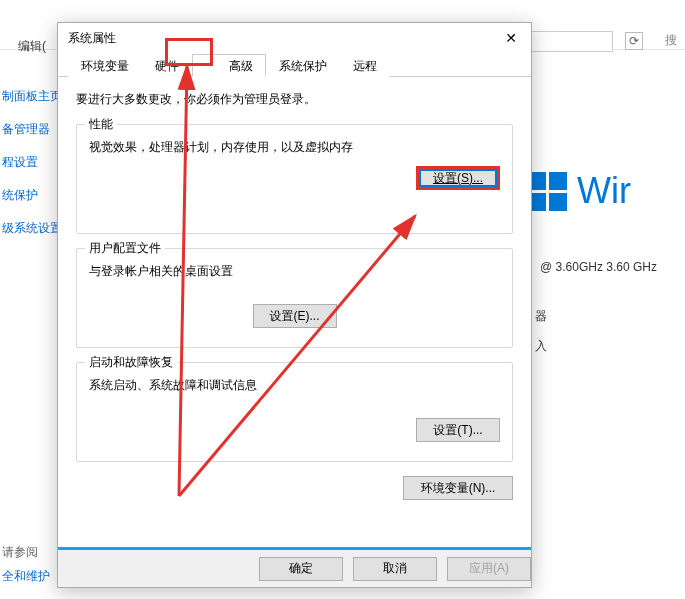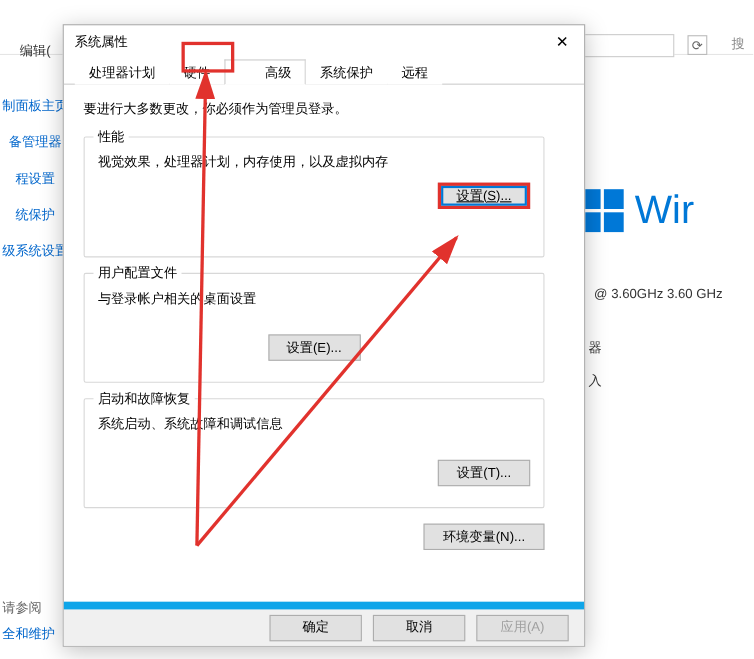--- a/index.html
+++ b/index.html
@@ -24,21 +24,21 @@
     }
     .bg-refresh {
       position: absolute; right: 42px; top: 32px;
       width: 18px; height: 18px; border: 1px solid #bbb;
       display: flex; align-items: center; justify-content: center; color: #666;
     }
     .bg-search {
       position: absolute; right: 8px; top: 32px; font-size: 12px; color: #888;
     }
     .bg-left-links {
-      position: absolute; left: 0; top: 80px; font-size: 12px; text-align: center;
+      position: absolute; left: 0; top: 80px; font-size: 12px;
     }
     .bg-left-links div { padding: 8px 2px; color: #0066cc; cursor: pointer; }
     .bg-winlogo {
       position: absolute; right: 54px; top: 170px; display: flex; align-items: center;
     }
     .bg-winlogo-tile {
       display: grid; grid-template-columns: 18px 18px; grid-template-rows: 18px 18px; gap: 3px; margin-right: 10px;
     }
     .bg-winlogo-tile div { background: #0078d7; }
     .bg-winlogo-text { color: #0078d7; font-size: 36px; font-weight: 300; }
@@ -85,21 +85,21 @@
       border-bottom: 1px solid #fff;
       padding-left: 36px;
     }
     .tab-highlight {
       position: absolute;
       left: 165px; top: 38px; width: 48px; height: 28px;
       border: 3px solid #e1322d; pointer-events: none;
     }
 
     .panel {
-      padding: 14px 36px 0 18px;
+      padding: 14px 18px 0 18px;
       height: 470px;
     }
     .admin-note { font-size: 12px; margin-bottom: 16px; }
 
     .group {
       border: 1px solid #d8d8d8;
       border-radius: 2px;
       padding: 10px 12px 10px 12px;
       margin-bottom: 14px;
       position: relative;
@@ -125,24 +125,23 @@
       border: 3px solid #e1322d;
       outline: 2px solid #0078d7;
       outline-offset: -5px;
     }
 
     .env-row { display: flex; justify-content: flex-end; margin-top: 6px; }
 
     .footer {
       position: absolute; left: 0; bottom: 0; width: 100%;
       height: 40px;
-      border-top: 7px solid #0ea5e9;
+      border-top: 3px solid #0ea5e9;
       background: #f0f0f0;
       display: flex; justify-content: flex-end; align-items: center; gap: 10px;
-      padding-right: 14px;
     }
 
     
     .arrows-svg {
       position: absolute; left: 57px; top: 6px; width: 475px; height: 566px;
       pointer-events: none;
     }
   </style>
 </head>
 <body>
@@ -176,21 +175,21 @@
 <div class="bg-r1">器</div>
 <div class="bg-r2">入</div>
 
 <div class="dialog">
   <div class="titlebar">
     <span>系统属性</span>
     <div class="closebtn">✕</div>
   </div>
 
   <div class="tabs">
-    <div class="tab">处理器计划</div>
+    <div class="tab">环境变量</div>
     <div class="tab">硬件</div>
     <div class="tab active">高级</div>
     <div class="tab">系统保护</div>
     <div class="tab">远程</div>
   </div>
 
   <div class="panel">
     <div class="admin-note">要进行大多数更改，你必须作为管理员登录。</div>
 
     <div class="group" style="height:110px;">

